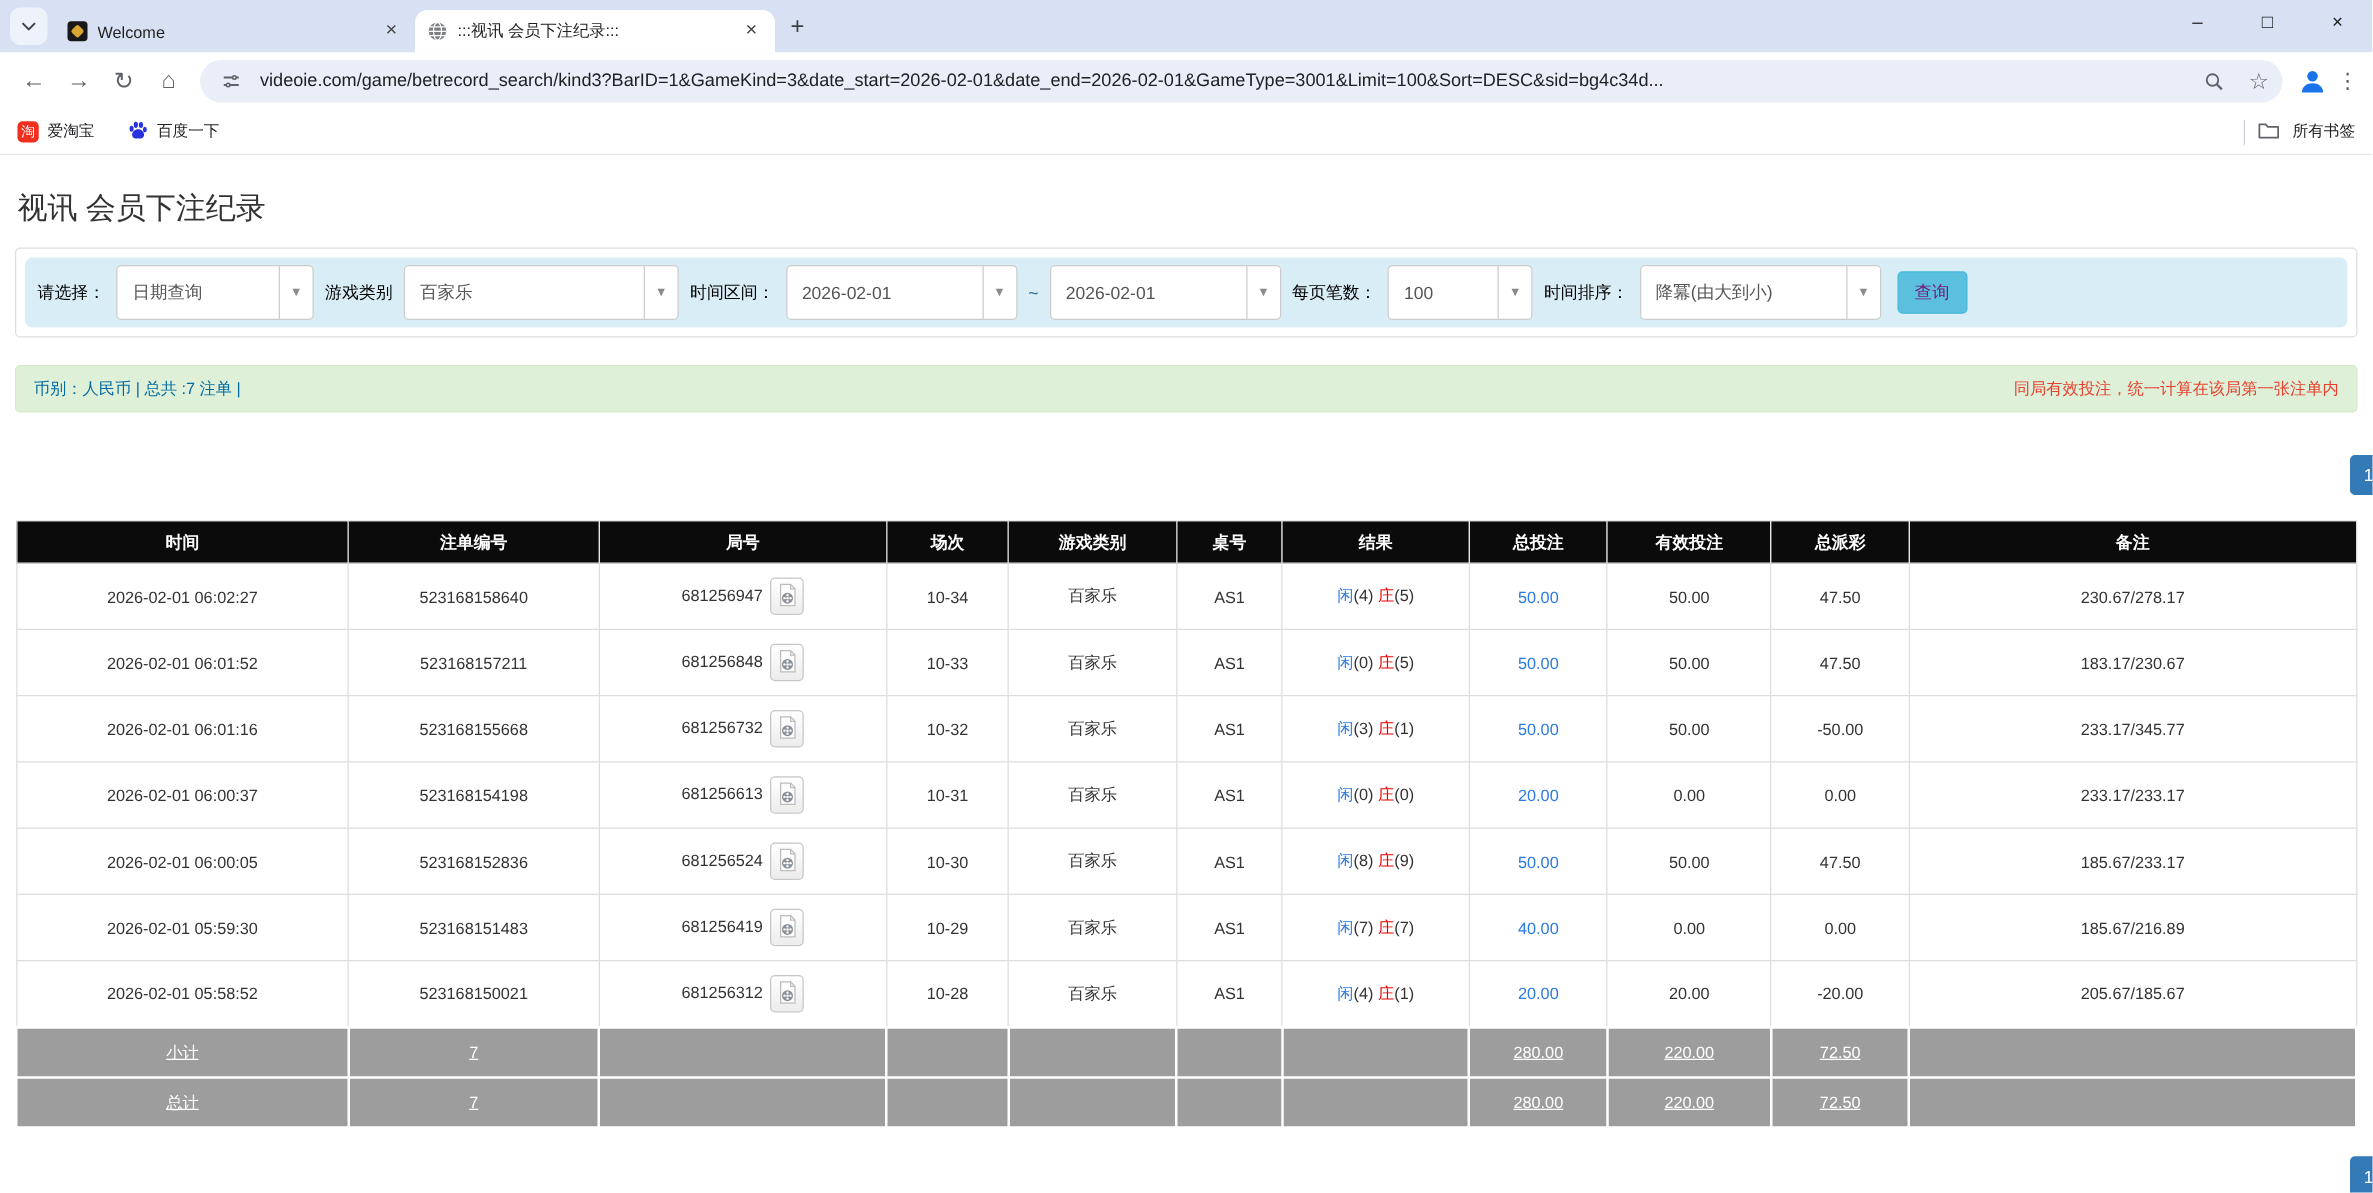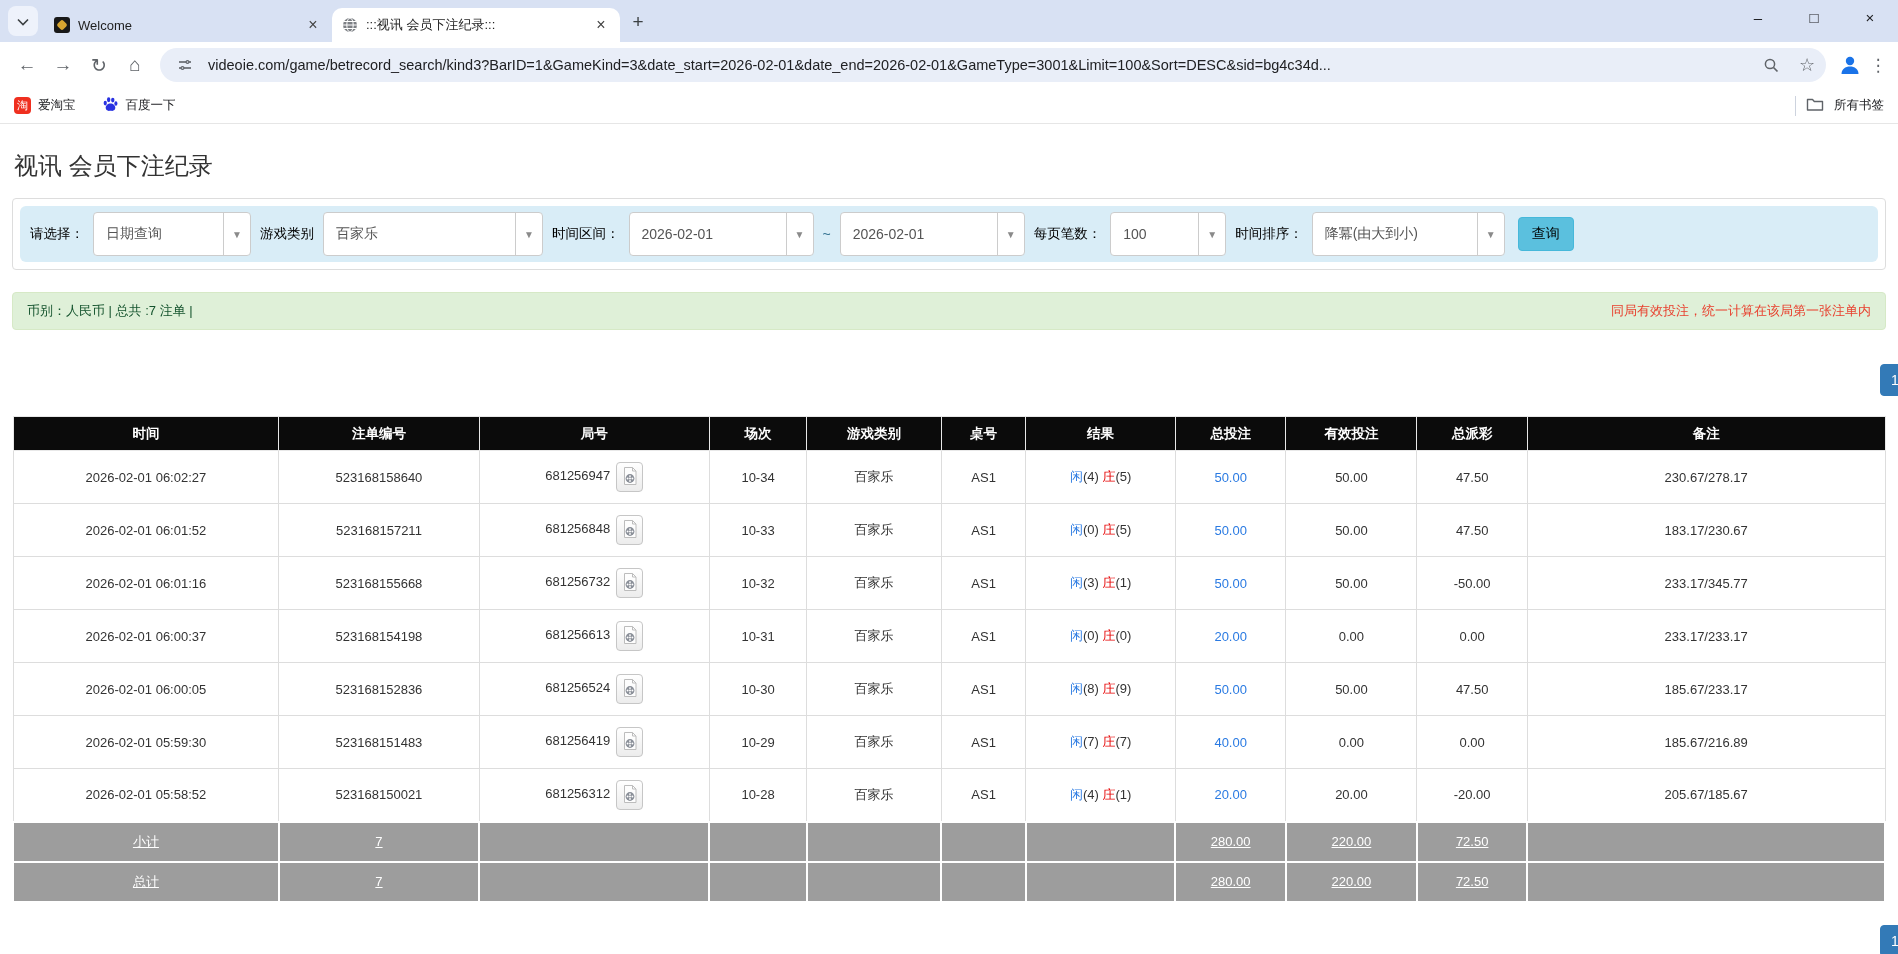--- a/index.html
+++ b/index.html
@@ -50,26 +50,26 @@
 
   .filter-panel { border:1px solid #ddd; border-radius:4px; padding:7px; }
   .filter-bar { background:#d9edf7; border-radius:6px; padding:6px 10px; display:flex; align-items:center; gap:9px; }
   .flabel { font-size:13.5px; font-weight:normal; color:#000000; white-space:nowrap; }
   .select { background:#fff; border:1px solid #ccc; border-radius:4px; height:44px; display:flex; align-items:stretch; cursor:pointer; }
   .select .txt { padding:0 12px; font-size:14px; color:#555; display:flex; align-items:center; white-space:nowrap; flex:1; }
   .select .caret { width:27px; border-left:1px solid #ccc; display:flex; align-items:center; justify-content:center;
     color:#8a8a8a; font-size:10px; }
   .w1{width:158px}.w2{width:220px}.w3{width:185px}.w4{width:116px}.w5{width:193px}
   .tilde { color:#31708f; font-size:14px; }
-  .btn-query { background:#5bc0de; border:1px solid #46b8da; color:#000000; border-radius:4px; height:34px;
+  .btn-query { background:#5bc0de; border:1px solid #46b8da; color:#701a75; border-radius:4px; height:34px;
     padding:0 13px; font-size:14px; cursor:pointer; margin-left:4px; }
 
   .summary-bar { margin-top:22px; background:#dff0d8; border:1px solid #d6e9c6; border-radius:4px; height:38px;
     display:flex; align-items:center; padding:0 14px; font-size:13px; }
-  .summary-left { color:#14532d; }
+  .summary-left { color:#0369a1; }
   .summary-right { margin-left:auto; color:#e8402e; }
 
   .pager-row { display:flex; justify-content:flex-end; margin-right:-24px; }
   .pager-top { margin-top:34px; }
   .pager-bottom { margin-top:22px; }
   .page-btn { width:30px; height:32px; background:#337ab7; border:1px solid #337ab7; border-radius:4px;
     color:#fff; font-size:14px; display:flex; align-items:center; justify-content:center; cursor:pointer; }
 
   table.bets { width:100%; border-collapse:collapse; margin-top:20px; font-size:13px; table-layout:fixed; }
   table.bets thead th { background:#0b0b0b; color:#fff; height:34px; font-weight:bold; font-size:13.5px;

